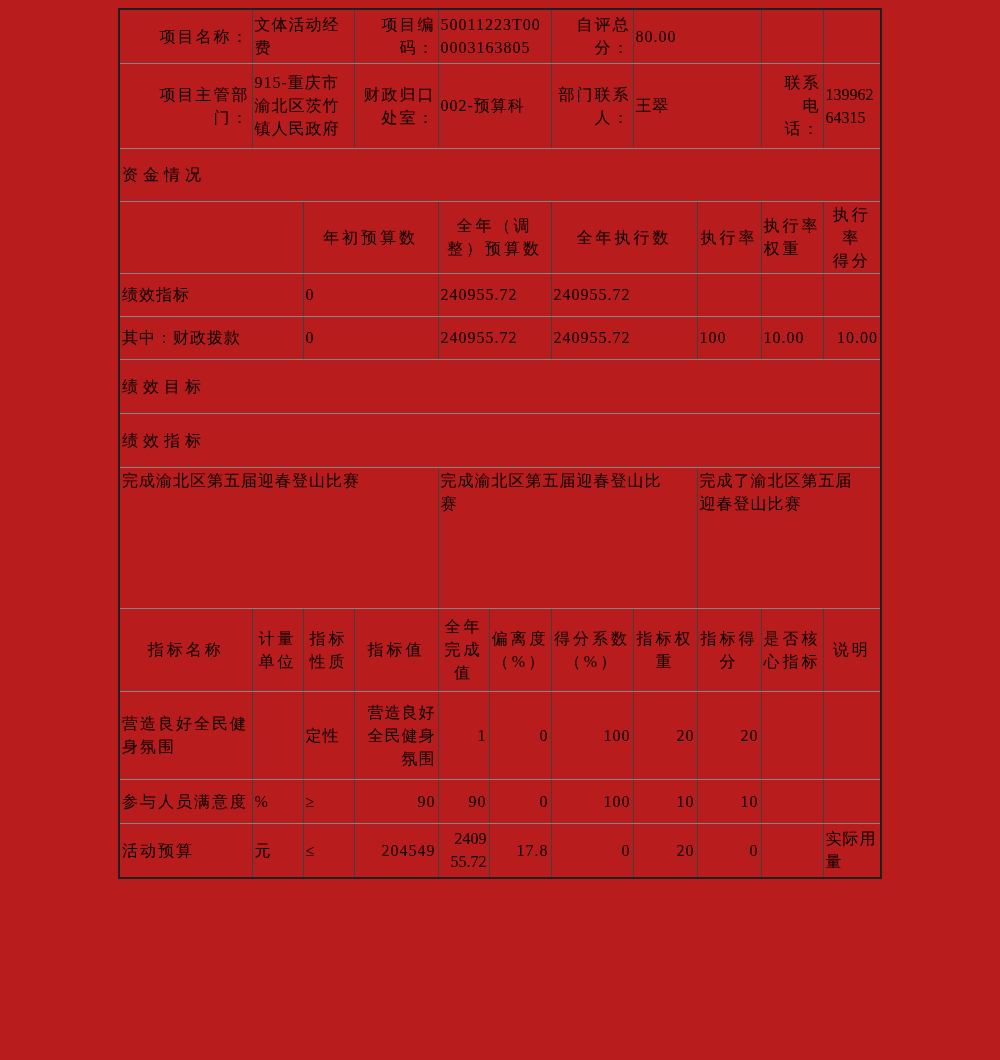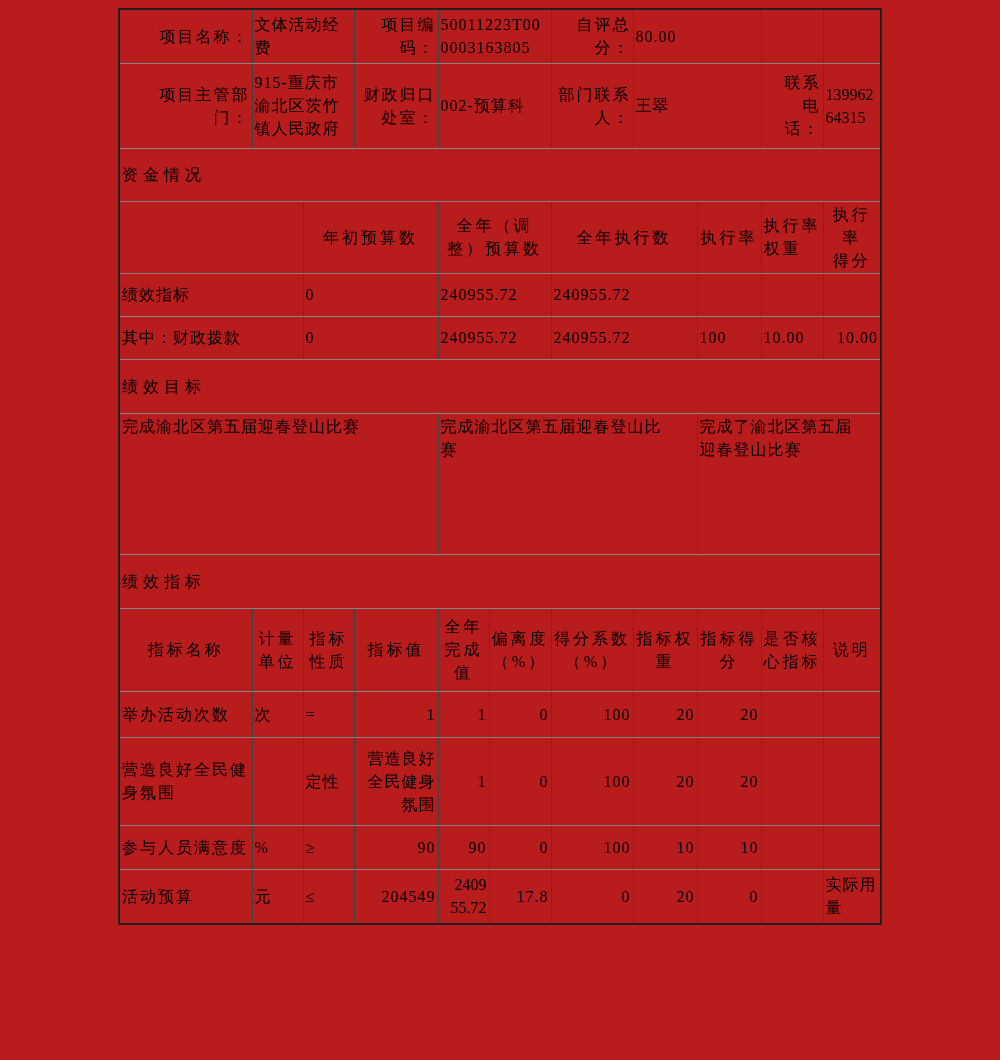--- a/index.html
+++ b/index.html
@@ -125,30 +125,30 @@
     <td>10.00</td>
     <td class="ar">10.00</td>
   </tr>
 
 
   <tr style="height:54px">
     <td colspan="11" class="sec">绩效目标</td>
   </tr>
 
 
+  <tr style="height:54px">
+    <td colspan="11" class="sec">绩效指标</td>
+  </tr>
+
   <tr style="height:141px">
     <td colspan="4" class="vtop">完成渝北区第五届迎春登山比赛</td>
     <td colspan="4" class="vtop">完成渝北区第五届迎春登山比
 赛</td>
     <td colspan="3" class="vtop">完成了渝北区第五届
 迎春登山比赛</td>
-  </tr>
-
-  <tr style="height:54px">
-    <td colspan="11" class="sec">绩效指标</td>
   </tr>
 
   <tr style="height:83px">
     <td class="hd">指标名称</td>
     <td class="hd">计量
 单位</td>
     <td class="hd">指标
 性质</td>
     <td class="hd">指标值</td>
     <td class="hd">全年
@@ -160,33 +160,20 @@
 （%）</td>
     <td class="hd">指标权
 重</td>
     <td class="hd">指标得
 分</td>
     <td class="hd">是否核
 心指标</td>
     <td class="hd">说明</td>
   </tr>
 
-  <tr style="height:46px">
-    <td class="name">举办活动次数</td>
-    <td>次</td>
-    <td>=</td>
-    <td class="ar">1</td>
-    <td class="ar">1</td>
-    <td class="ar">0</td>
-    <td class="ar">100</td>
-    <td class="ar">20</td>
-    <td class="ar">20</td>
-    <td></td>
-    <td></td>
-  </tr>
 
 
   <tr style="height:88px">
     <td class="name">营造良好全民健
 身氛围</td>
     <td></td>
     <td>定性</td>
     <td class="ar">营造良好
 全民健身
 氛围</td>

